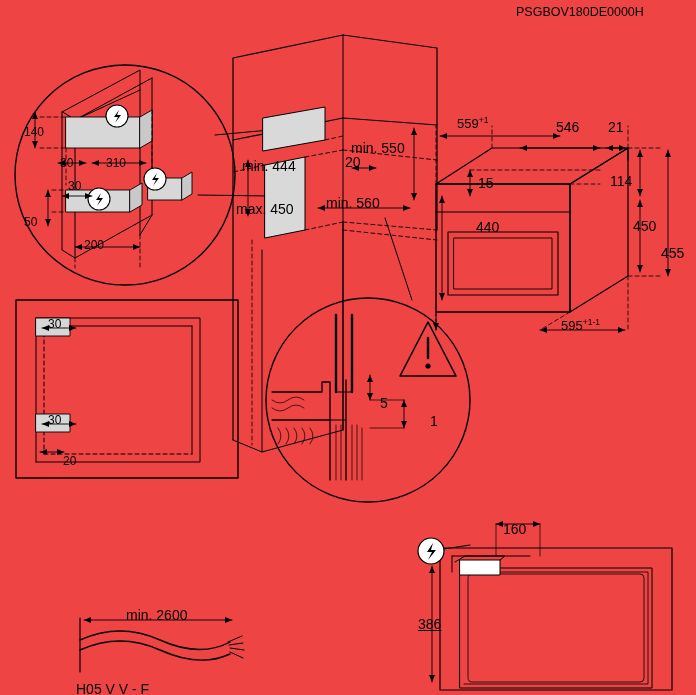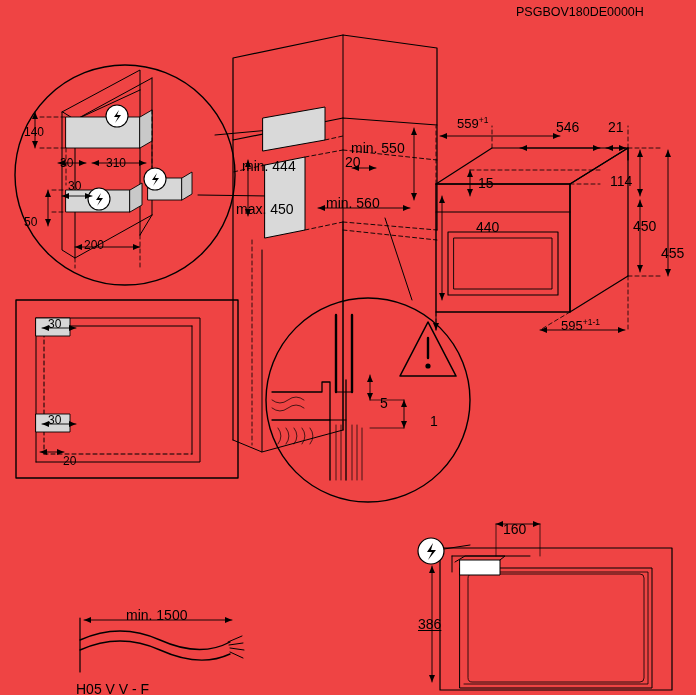--- a/index.html
+++ b/index.html
@@ -359,19 +359,19 @@
     <span>595</span><sup>+1-1</sup>
   </div>
 
   <div class="lbl" style="left:48px; top:318px;">30</div>
   <div class="lbl" style="left:48px; top:414px;">30</div>
   <div class="lbl" style="left:63px; top:455px;">20</div>
 
   <div class="lbl big" style="left:380px; top:396px;">5</div>
   <div class="lbl big" style="left:430px; top:414px;">1</div>
 
-  <div class="lbl big" style="left:126px; top:608px;">min. 1500</div>
+  <div class="lbl big" style="left:126px; top:608px;">min. 2600</div>
   <div class="lbl big" style="left:76px; top:682px;">H05 V V - F</div>
 
   <div class="lbl big" style="left:503px; top:510px;margin-top:12px;">160</div>
   <div class="lbl big" style="left:418px; top:617px;text-decoration:underline;">386</div>
 
 </div>
 
 </body></html>

